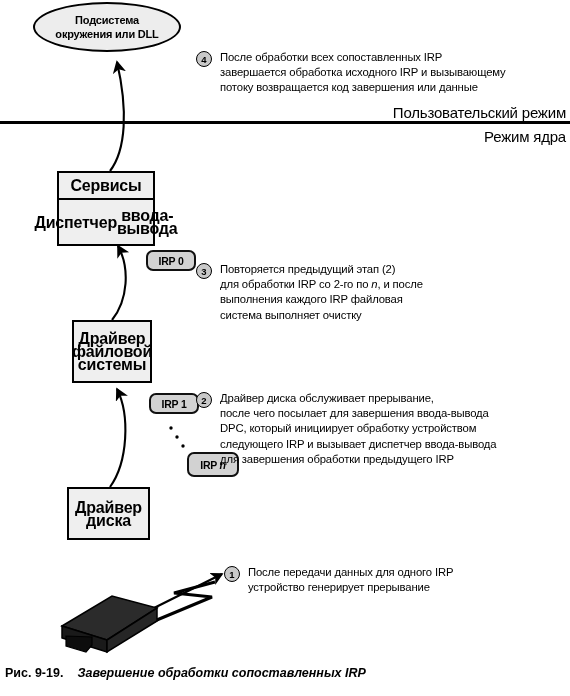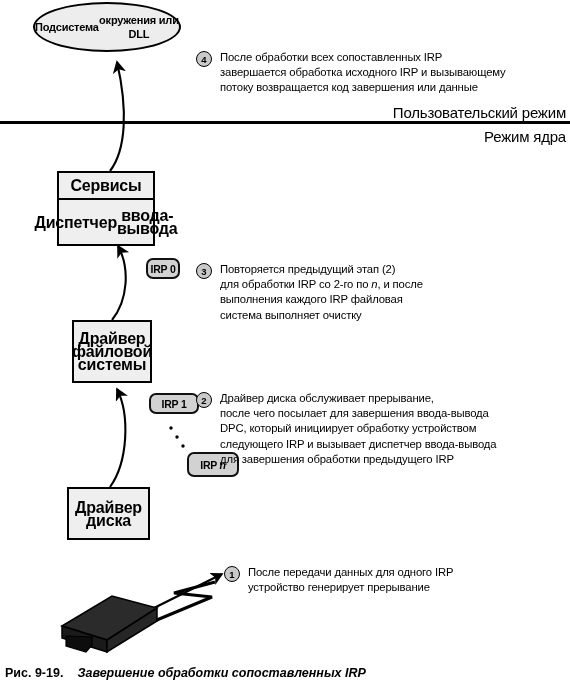--- a/index.html
+++ b/index.html
@@ -53,21 +53,21 @@
     align-items: center;
     justify-content: center;
   }
 
   
   .ellipse {
     border: 2px solid #000;
     background: #ededed;
     border-radius: 50%;
     display: flex;
-    flex-direction: row;
+    flex-direction: column;
     align-items: center;
     justify-content: center;
     text-align: center;
     font-weight: bold;
     font-size: 11px;
     line-height: 14px;
     box-sizing: border-box;
     letter-spacing: -0.2px;
   }
 
@@ -194,21 +194,21 @@
   <div class="abs box" style="left:57px; top:171px; width:98px; height:75px; padding:0;">
     <div class="box-split-top" style="height:28px;">
       <span>Сервисы</span>
     </div>
     <div class="box-split-bottom" style="height:45px;">
       <span>Диспетчер</span>
       <span>ввода-вывода</span>
     </div>
   </div>
 
-  <div class="abs pill" style="left:146px; top:258px; width:34px; height:21px;">
+  <div class="abs pill" style="left:146px; top:250px; width:50px; height:21px;">
     <span>IRP 0</span>
   </div>
 
   <div class="abs step" style="left:196px; top:262px; width:370px;">
     <div class="step-num">3</div>
     <div class="step-text">
       <div>Повторяется предыдущий этап (2)</div>
       <div>для обработки IRP со 2-го по <i>n</i>, и после</div>
       <div>выполнения каждого IRP файловая</div>
       <div>система выполняет очистку</div>

